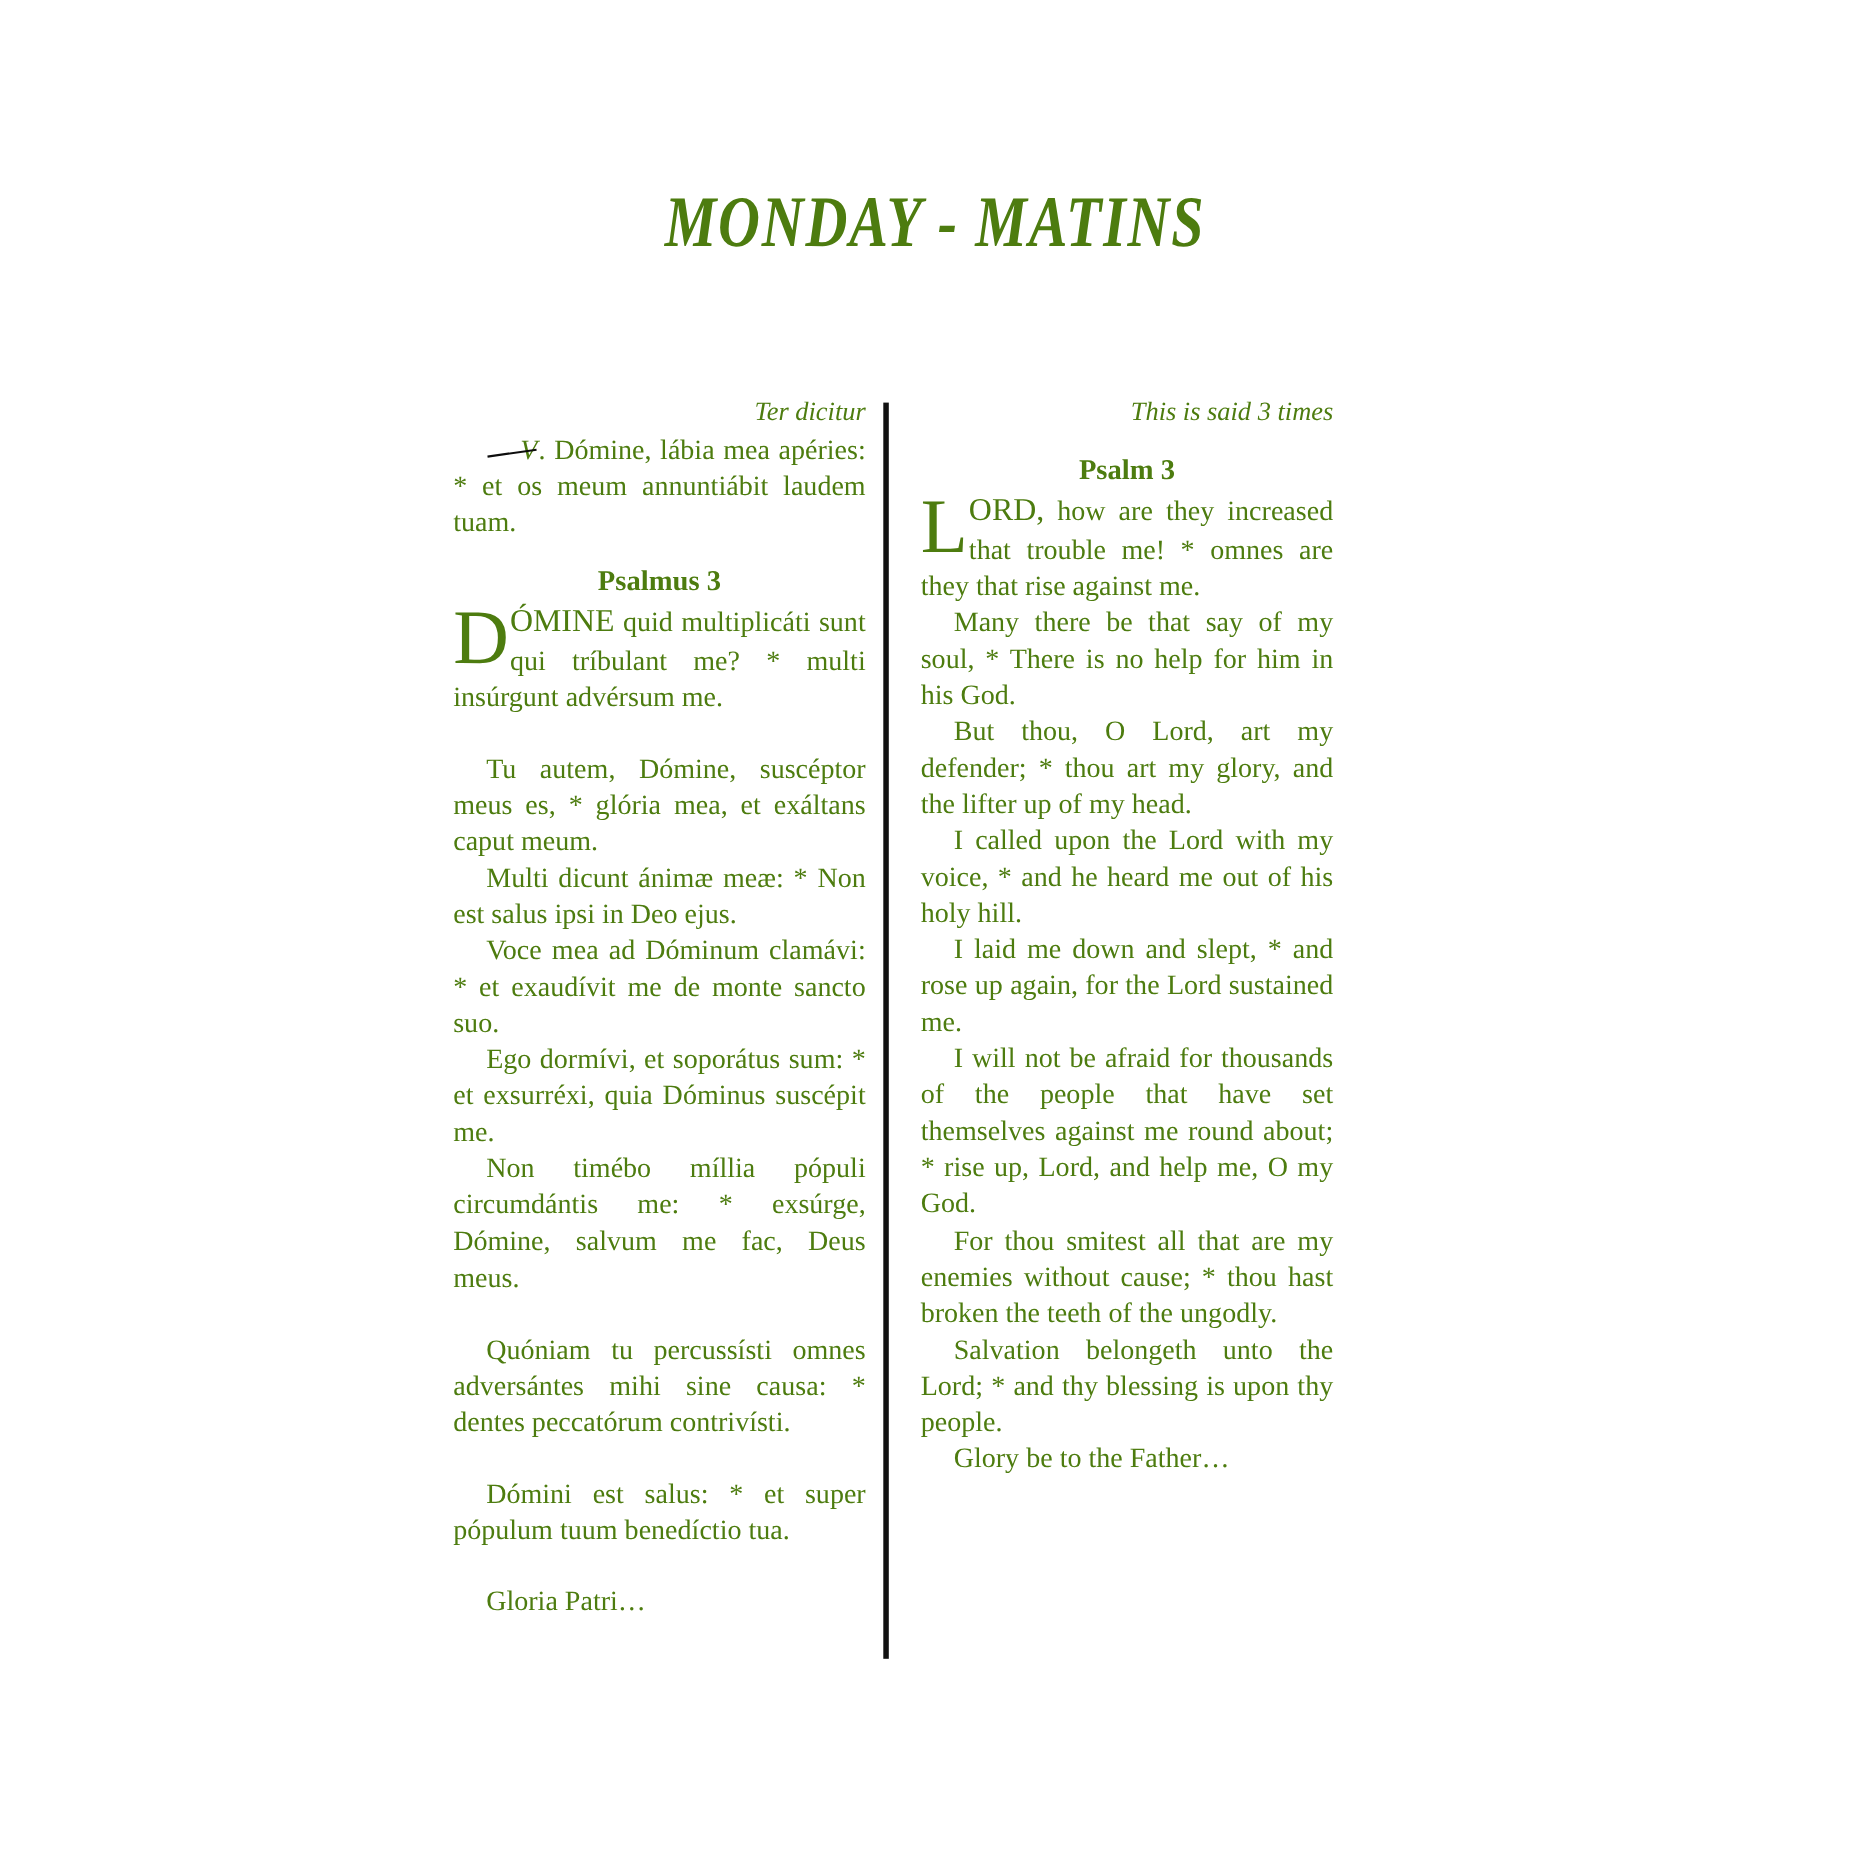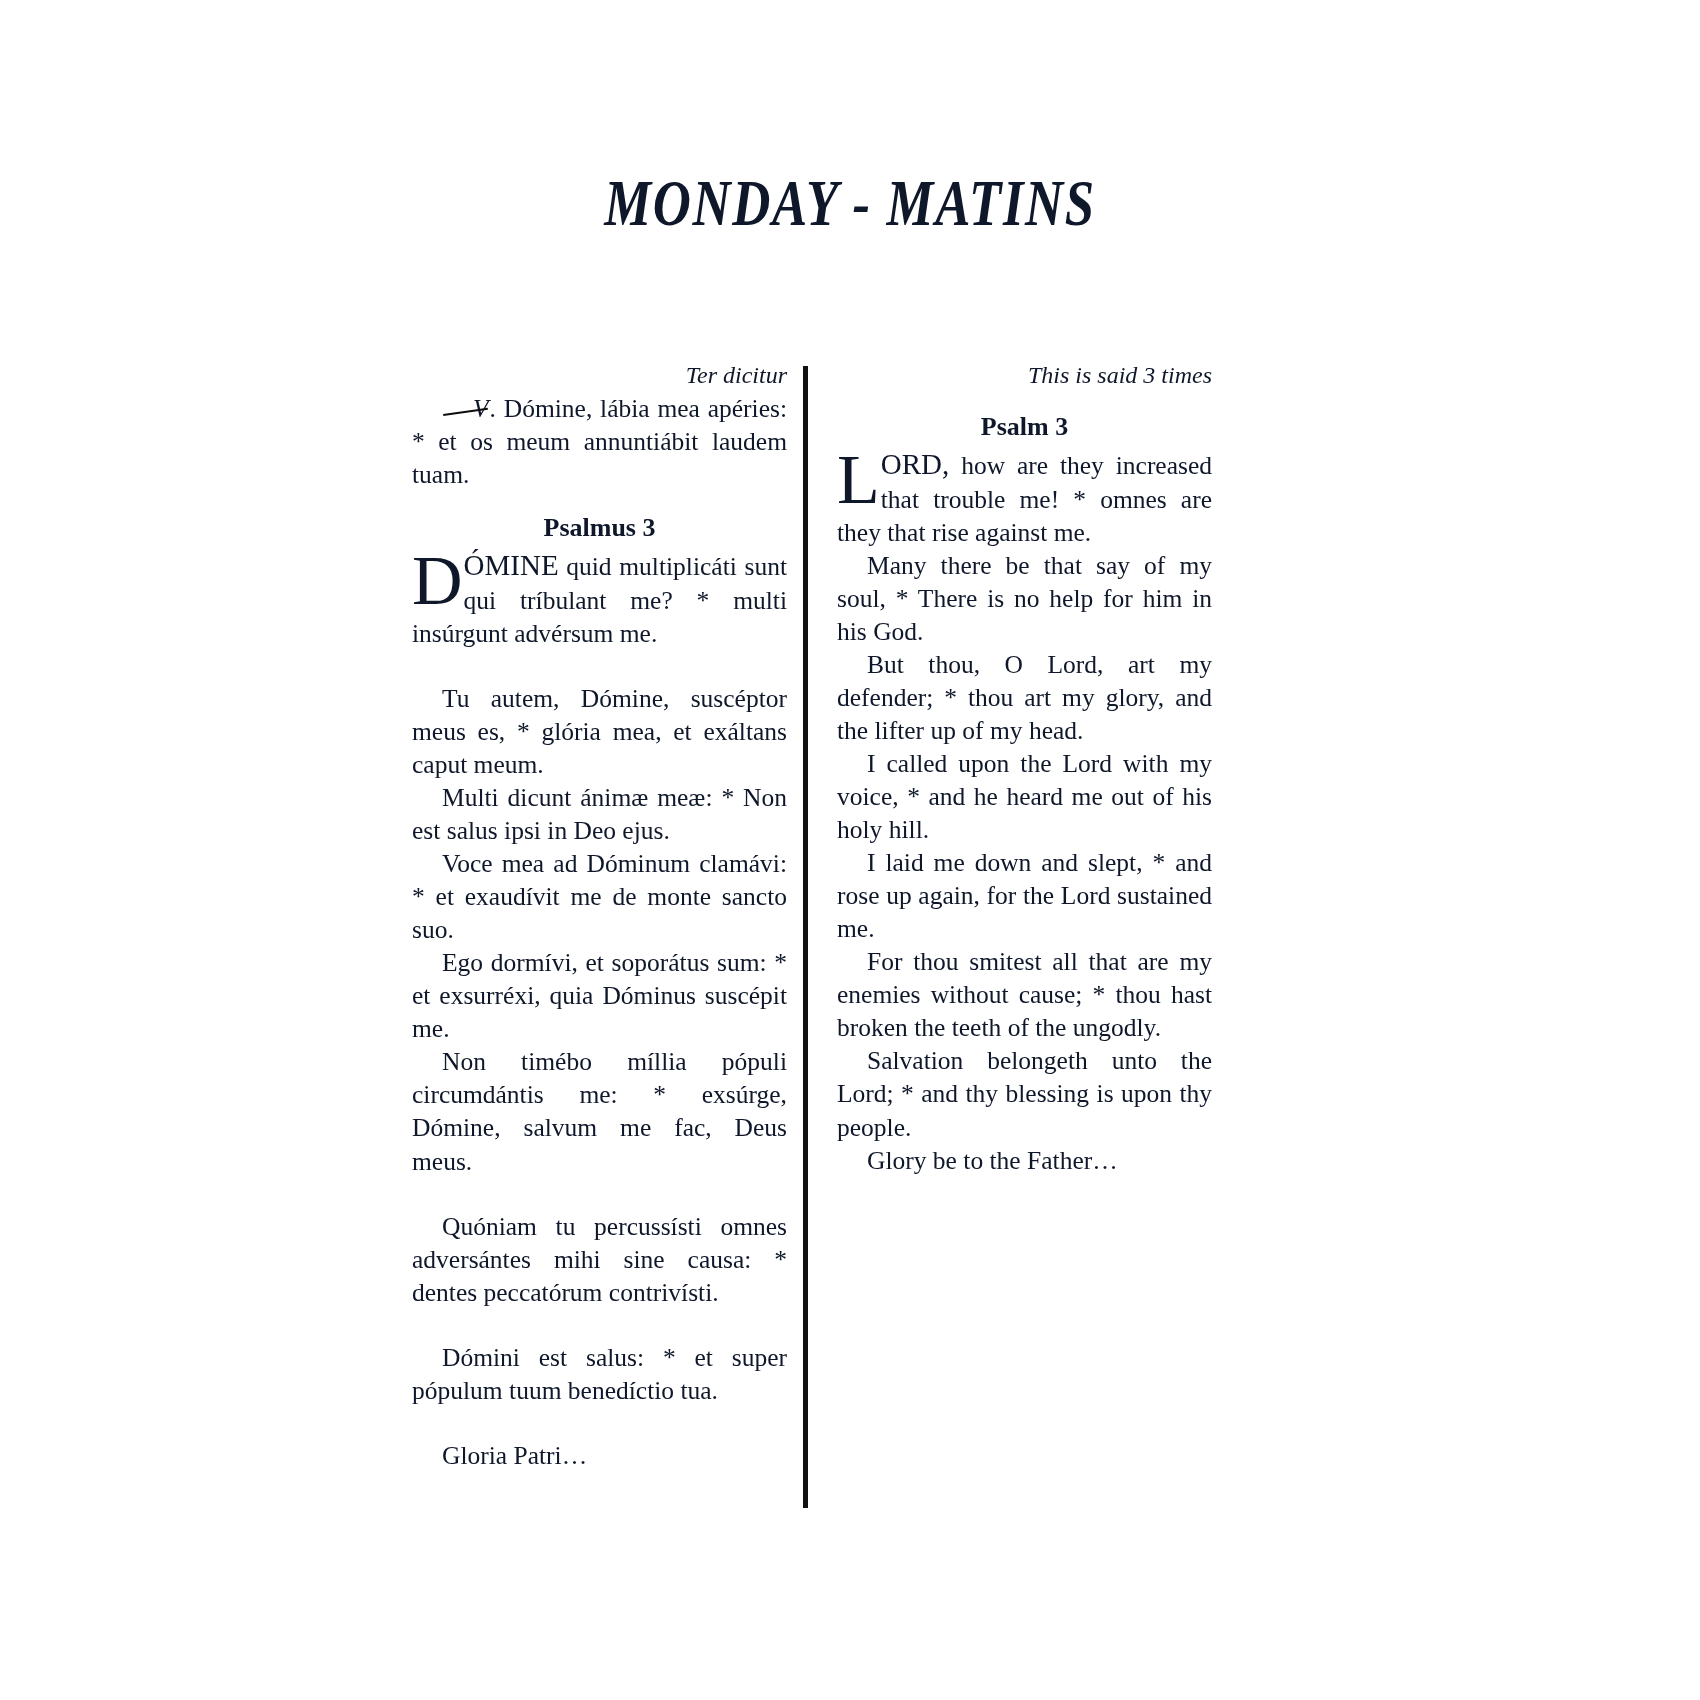--- a/index.html
+++ b/index.html
@@ -6,21 +6,21 @@
     margin: 0;
     padding: 0;
     background: #ffffff;
   }
   .page {
     position: relative;
     width: 1700px;
     height: 1700px;
     background: #ffffff;
     font-family: "Liberation Serif", "DejaVu Serif", serif;
-    color: #0f172a;
+    color: #4d7c0f;
     overflow: hidden;
   }
 
   
   .page-title {
     position: absolute;
     top: 126px;
     left: 0;
     width: 1700px;
     text-align: center;
@@ -170,20 +170,21 @@
 
 
       <p class="psalm-heading">Psalm 3</p>
 
       <p class="dropcap-para"><span class="dropcap">L</span><span class="smallcaps">ORD,</span><span> how are they increased that trouble me! * omnes are they that rise against me.</span></p>
 
       <p class="verse">Many there be that say of my soul, * There is no help for him in his God.</p>
       <p class="verse">But thou, O Lord, art my defender; * thou art my glory, and the lifter up of my head.</p>
       <p class="verse">I called upon the Lord with my voice, * and he heard me out of his holy hill.</p>
       <p class="verse">I laid me down and slept, * and rose up again, for the Lord sustained me.</p>
+      <p class="verse">I will not be afraid for thousands of the people that have set themselves against me round about; * rise up, Lord, and help me, O my God.</p>
       <p class="verse">For thou smitest all that are my enemies without cause; * thou hast broken the teeth of the ungodly.</p>
       <p class="verse">Salvation belongeth unto the Lord; * and thy blessing is upon thy people.</p>
       <p class="verse">Glory be to the Father…</p>
 
     </div>
 
   </div>
 </div>
 
 </body></html>

